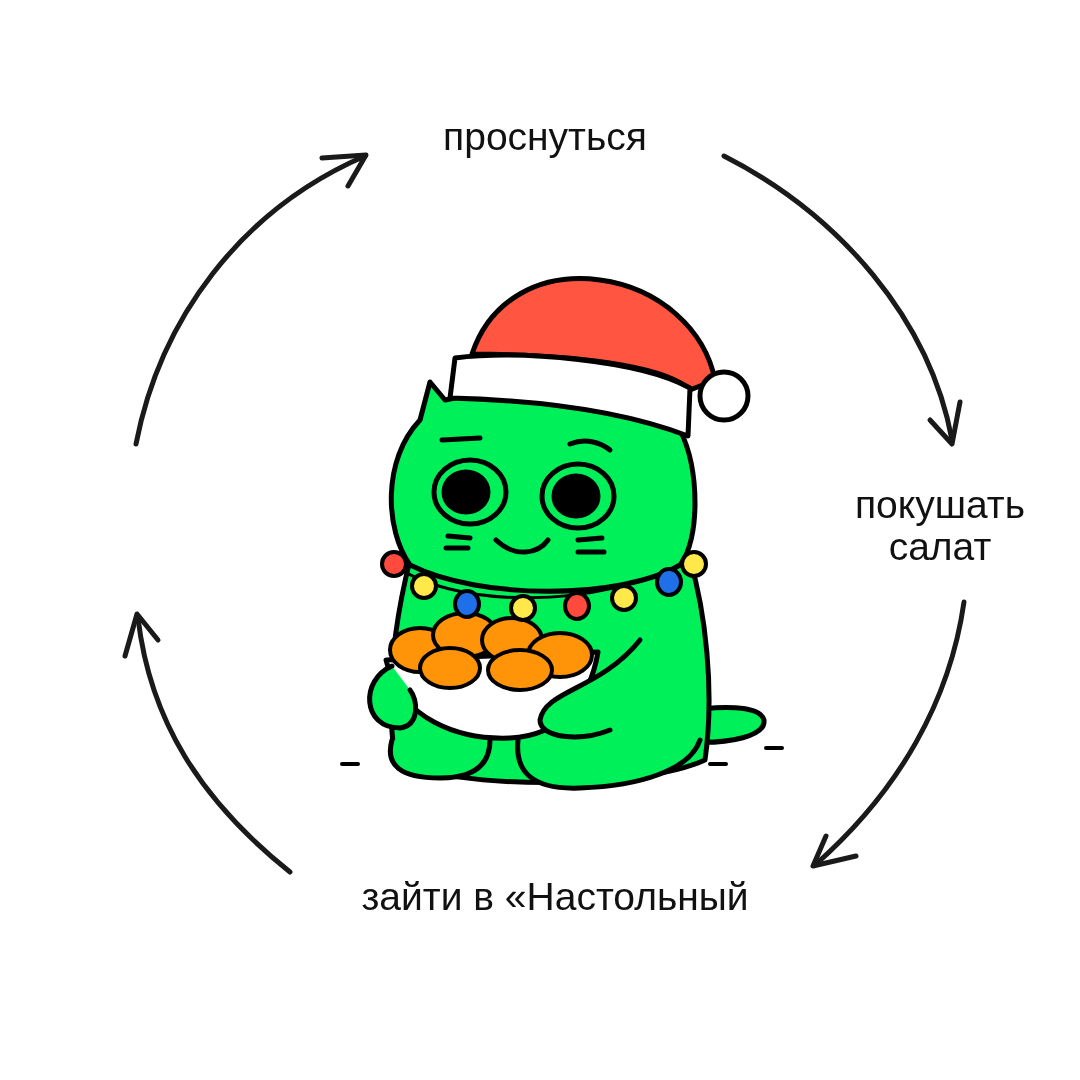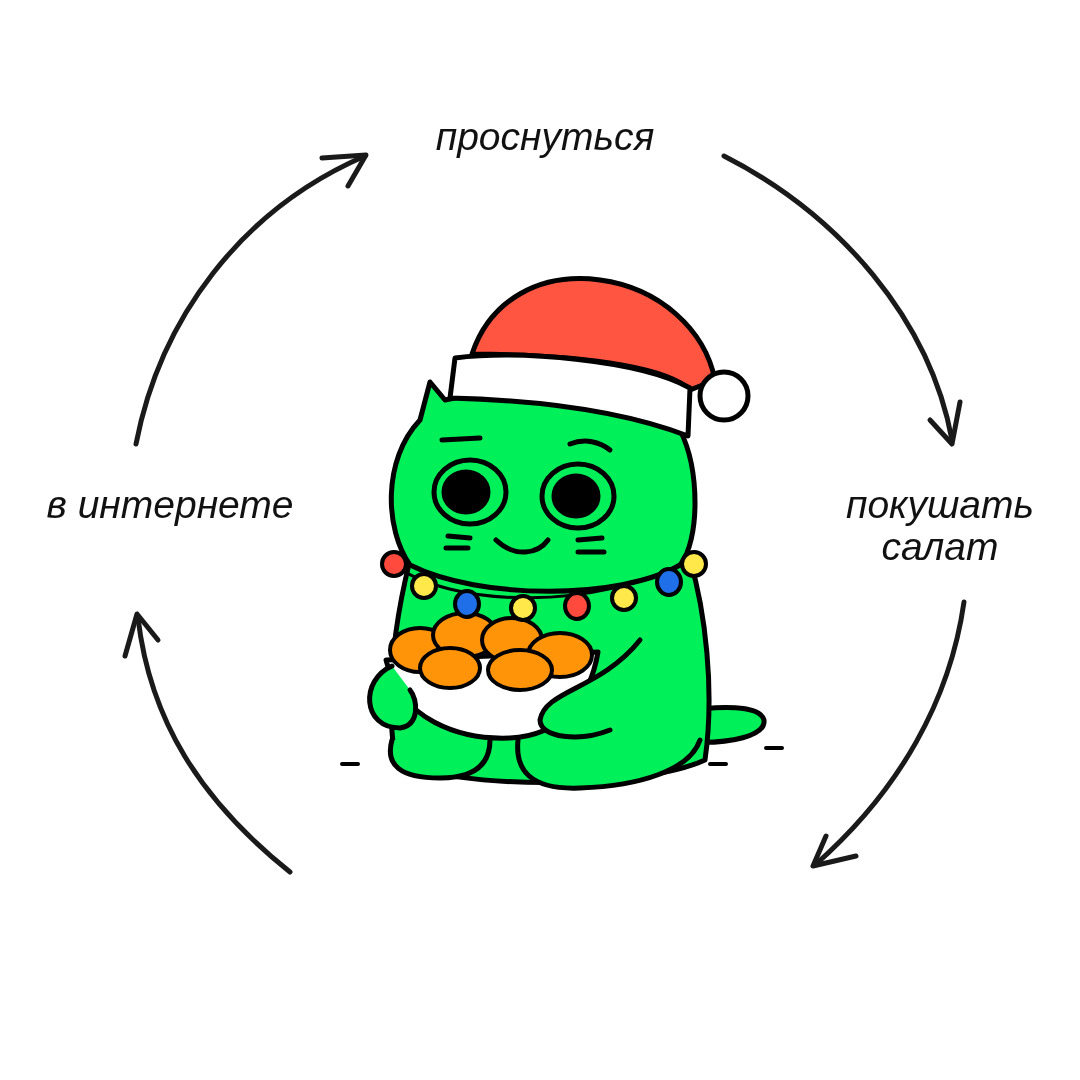--- a/index.html
+++ b/index.html
@@ -1,16 +1,16 @@
 <!DOCTYPE html>
 <html><head>
 <meta charset="utf-8">
 <style>
   html,body{margin:0;padding:0;background:#ffffff;}
-  .canvas{position:relative;width:1080px;height:1080px;background:#ffffff;overflow:hidden;font-family:"Liberation Sans","DejaVu Sans",sans-serif;color:#111;font-style:italic;}
+  .canvas{position:relative;width:1080px;height:1080px;background:#ffffff;overflow:hidden;font-family:"Liberation Sans","DejaVu Sans",sans-serif;color:#111;}
   .label{position:absolute;text-align:center;font-size:39px;line-height:42px;color:#111;white-space:nowrap;}
   .lbl-top{left:0;width:1090px;top:116px;}
   .lbl-right{left:790px;width:300px;top:484px;}
   .lbl-bottom{left:300px;width:510px;top:876px;}
   .lbl-left{left:20px;width:300px;top:484px;}
   .line{display:block;}
   svg.art{position:absolute;left:0;top:0;}
 </style>
 </head>
 <body>
@@ -94,19 +94,19 @@
   <div class="label lbl-top">
     <span class="line">проснуться</span>
   </div>
 
   <div class="label lbl-right">
     <span class="line">покушать</span>
     <span class="line">салат</span>
   </div>
 
   <div class="label lbl-bottom">
+    <span class="line">зайти в «Настольный</span>
   </div>
 
   <div class="label lbl-left">
-    <span class="line">в интернете</span>
   </div>
 
 </div>
 
 </body></html>

